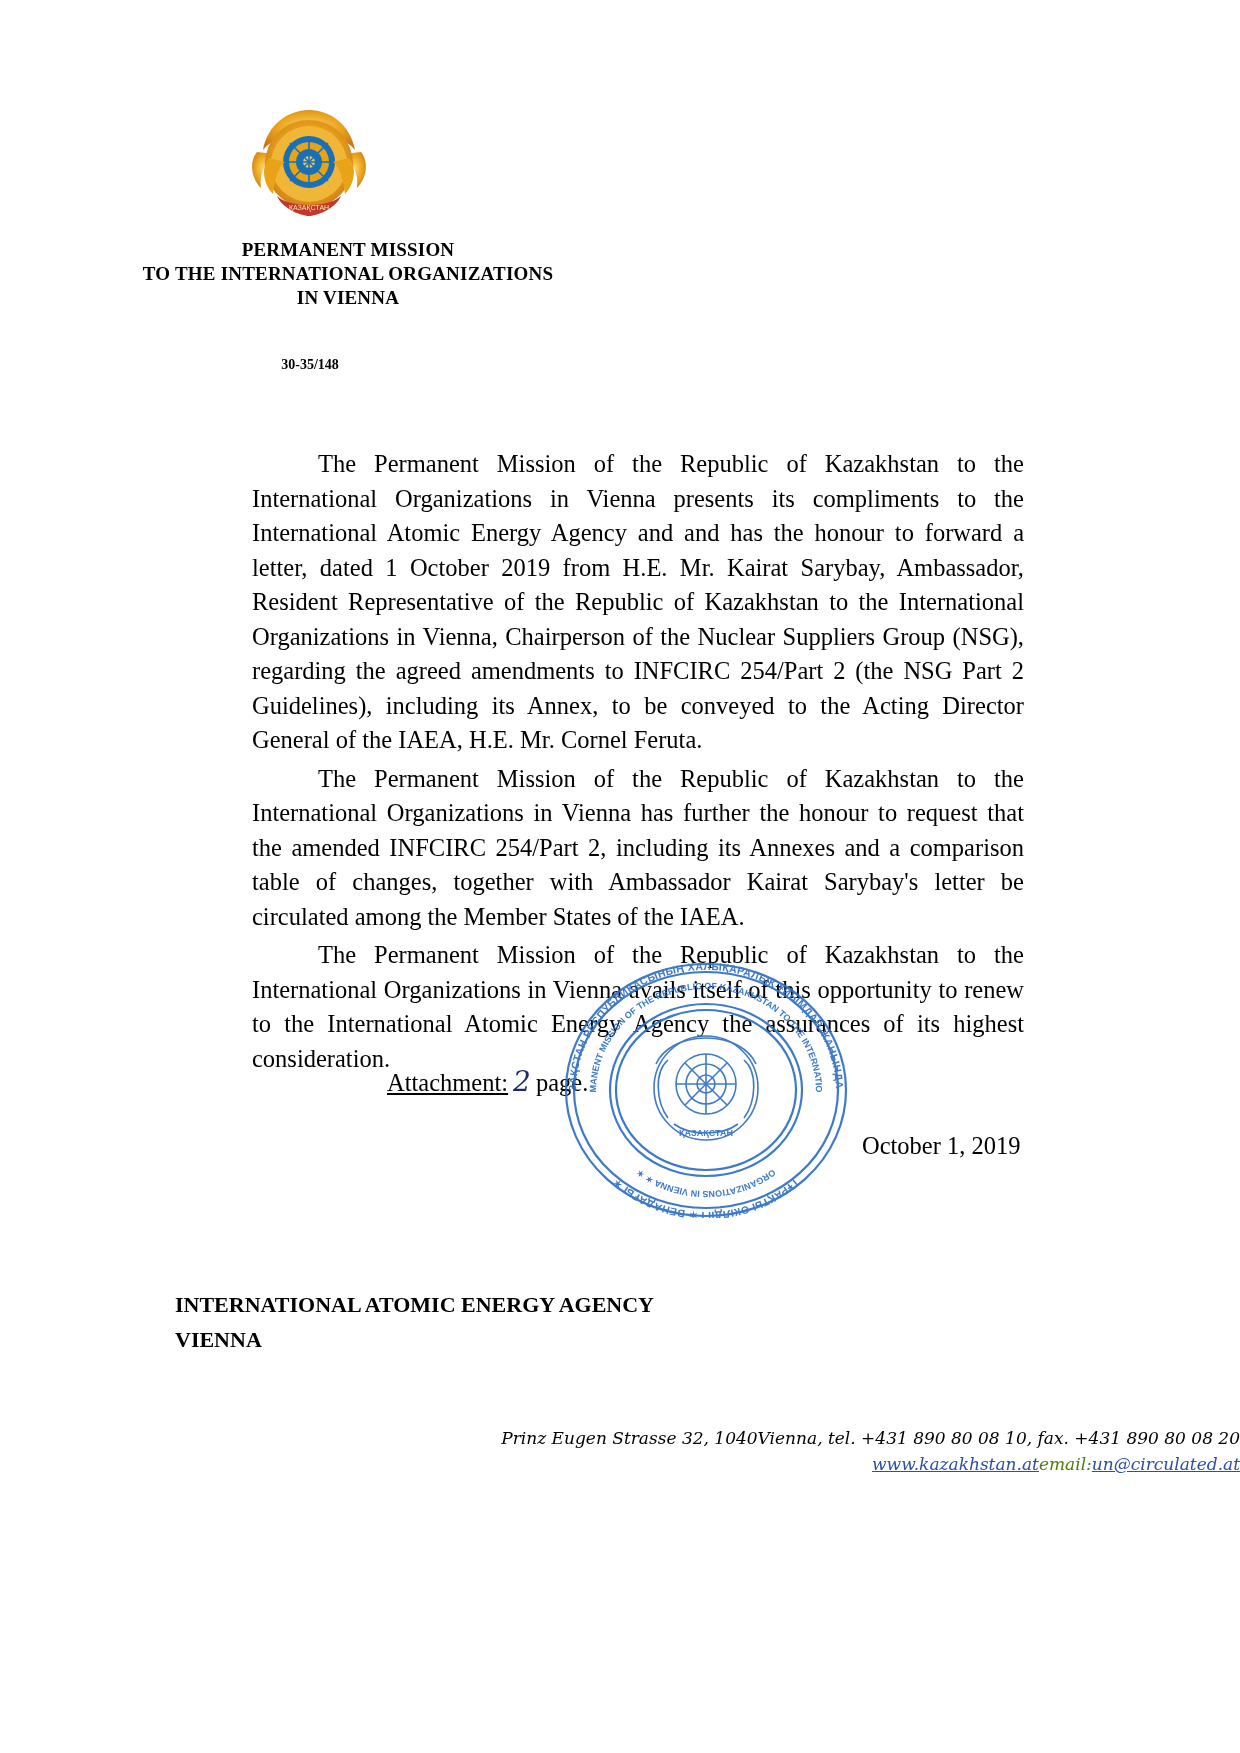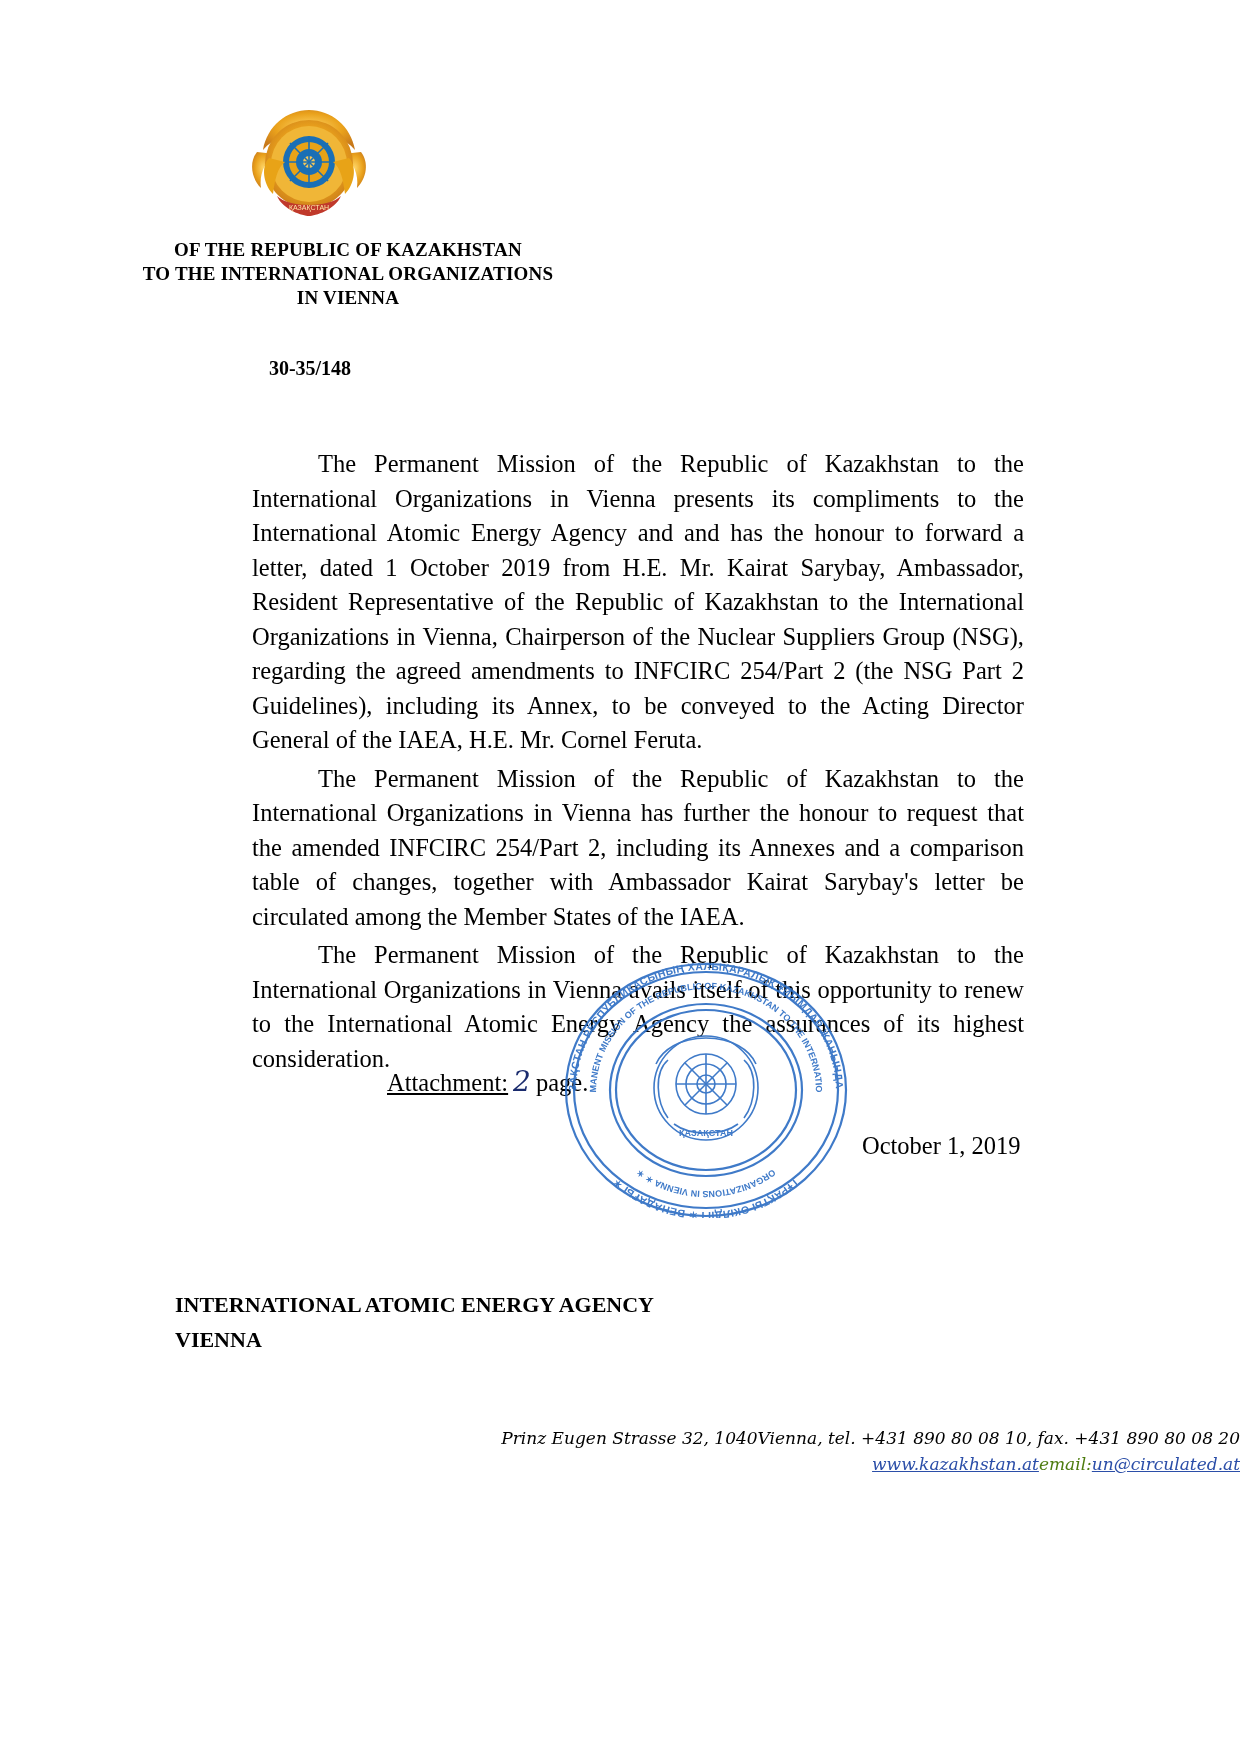--- a/index.html
+++ b/index.html
@@ -47,21 +47,21 @@
   }
   .letterhead div { white-space: nowrap; }
 
   .ref-no {
     position: absolute;
     left: 180px;
     top: 357px;
     width: 260px;
     text-align: center;
     font-weight: bold;
-    font-size: 20px;
+    font-size: 14px;
   }
 
   
   .body-text {
     position: absolute;
     left: 248px;
     top: 443px;
     width: 780px;
     font-size: 24.5px;
     line-height: 34.5px;
@@ -200,21 +200,21 @@
 
       <path d="M26 66 C18 74 20 92 30 102 C32 88 34 76 42 70 Z" fill="#e8a317"></path>
       <path d="M106 66 C114 74 112 92 102 102 C100 88 98 76 90 70 Z" fill="#e8a317"></path>
 
       <path d="M34 104 C46 116 86 116 98 104 C92 118 72 124 66 124 C60 124 40 118 34 104 Z" fill="#c0392b"></path>
       <text x="66" y="118" text-anchor="middle" font-size="7" fill="#ffe9a8" font-family="'Liberation Sans', sans-serif">ҚАЗАҚСТАН</text>
     </svg>
   </div>
 
   <div class="letterhead">
-    <div>OF THE REPUBLIC OF KAZAKHSTAN</div>
+    <div>PERMANENT MISSION</div>
     <div>TO THE INTERNATIONAL ORGANIZATIONS</div>
     <div>IN VIENNA</div>
   </div>
 
   <div class="ref-no">30-35/148</div>
 
   <div class="body-text">
     <p>The Permanent Mission of the Republic of Kazakhstan to the International Organizations in Vienna presents its compliments to the International Atomic Energy Agency and and has the honour to forward a letter, dated 1 October 2019 from H.E. Mr. Kairat Sarybay, Ambassador, Resident Representative of the Republic of Kazakhstan to the International Organizations in Vienna, Chairperson of the Nuclear Suppliers Group (NSG), regarding the agreed amendments to INFCIRC 254/Part 2 (the NSG Part 2 Guidelines), including its Annex, to be conveyed to the Acting Director General of the IAEA, H.E. Mr. Cornel Feruta.</p>
     <p>The Permanent Mission of the Republic of Kazakhstan to the International Organizations in Vienna has further the honour to request that the amended INFCIRC 254/Part 2, including its Annexes and a comparison table of changes, together with Ambassador Kairat Sarybay's letter be circulated among the Member States of the IAEA.</p>
     <p>The Permanent Mission of the Republic of Kazakhstan to the International Organizations in Vienna avails itself of this opportunity to renew to the International Atomic Energy Agency the assurances of its highest consideration.</p>

